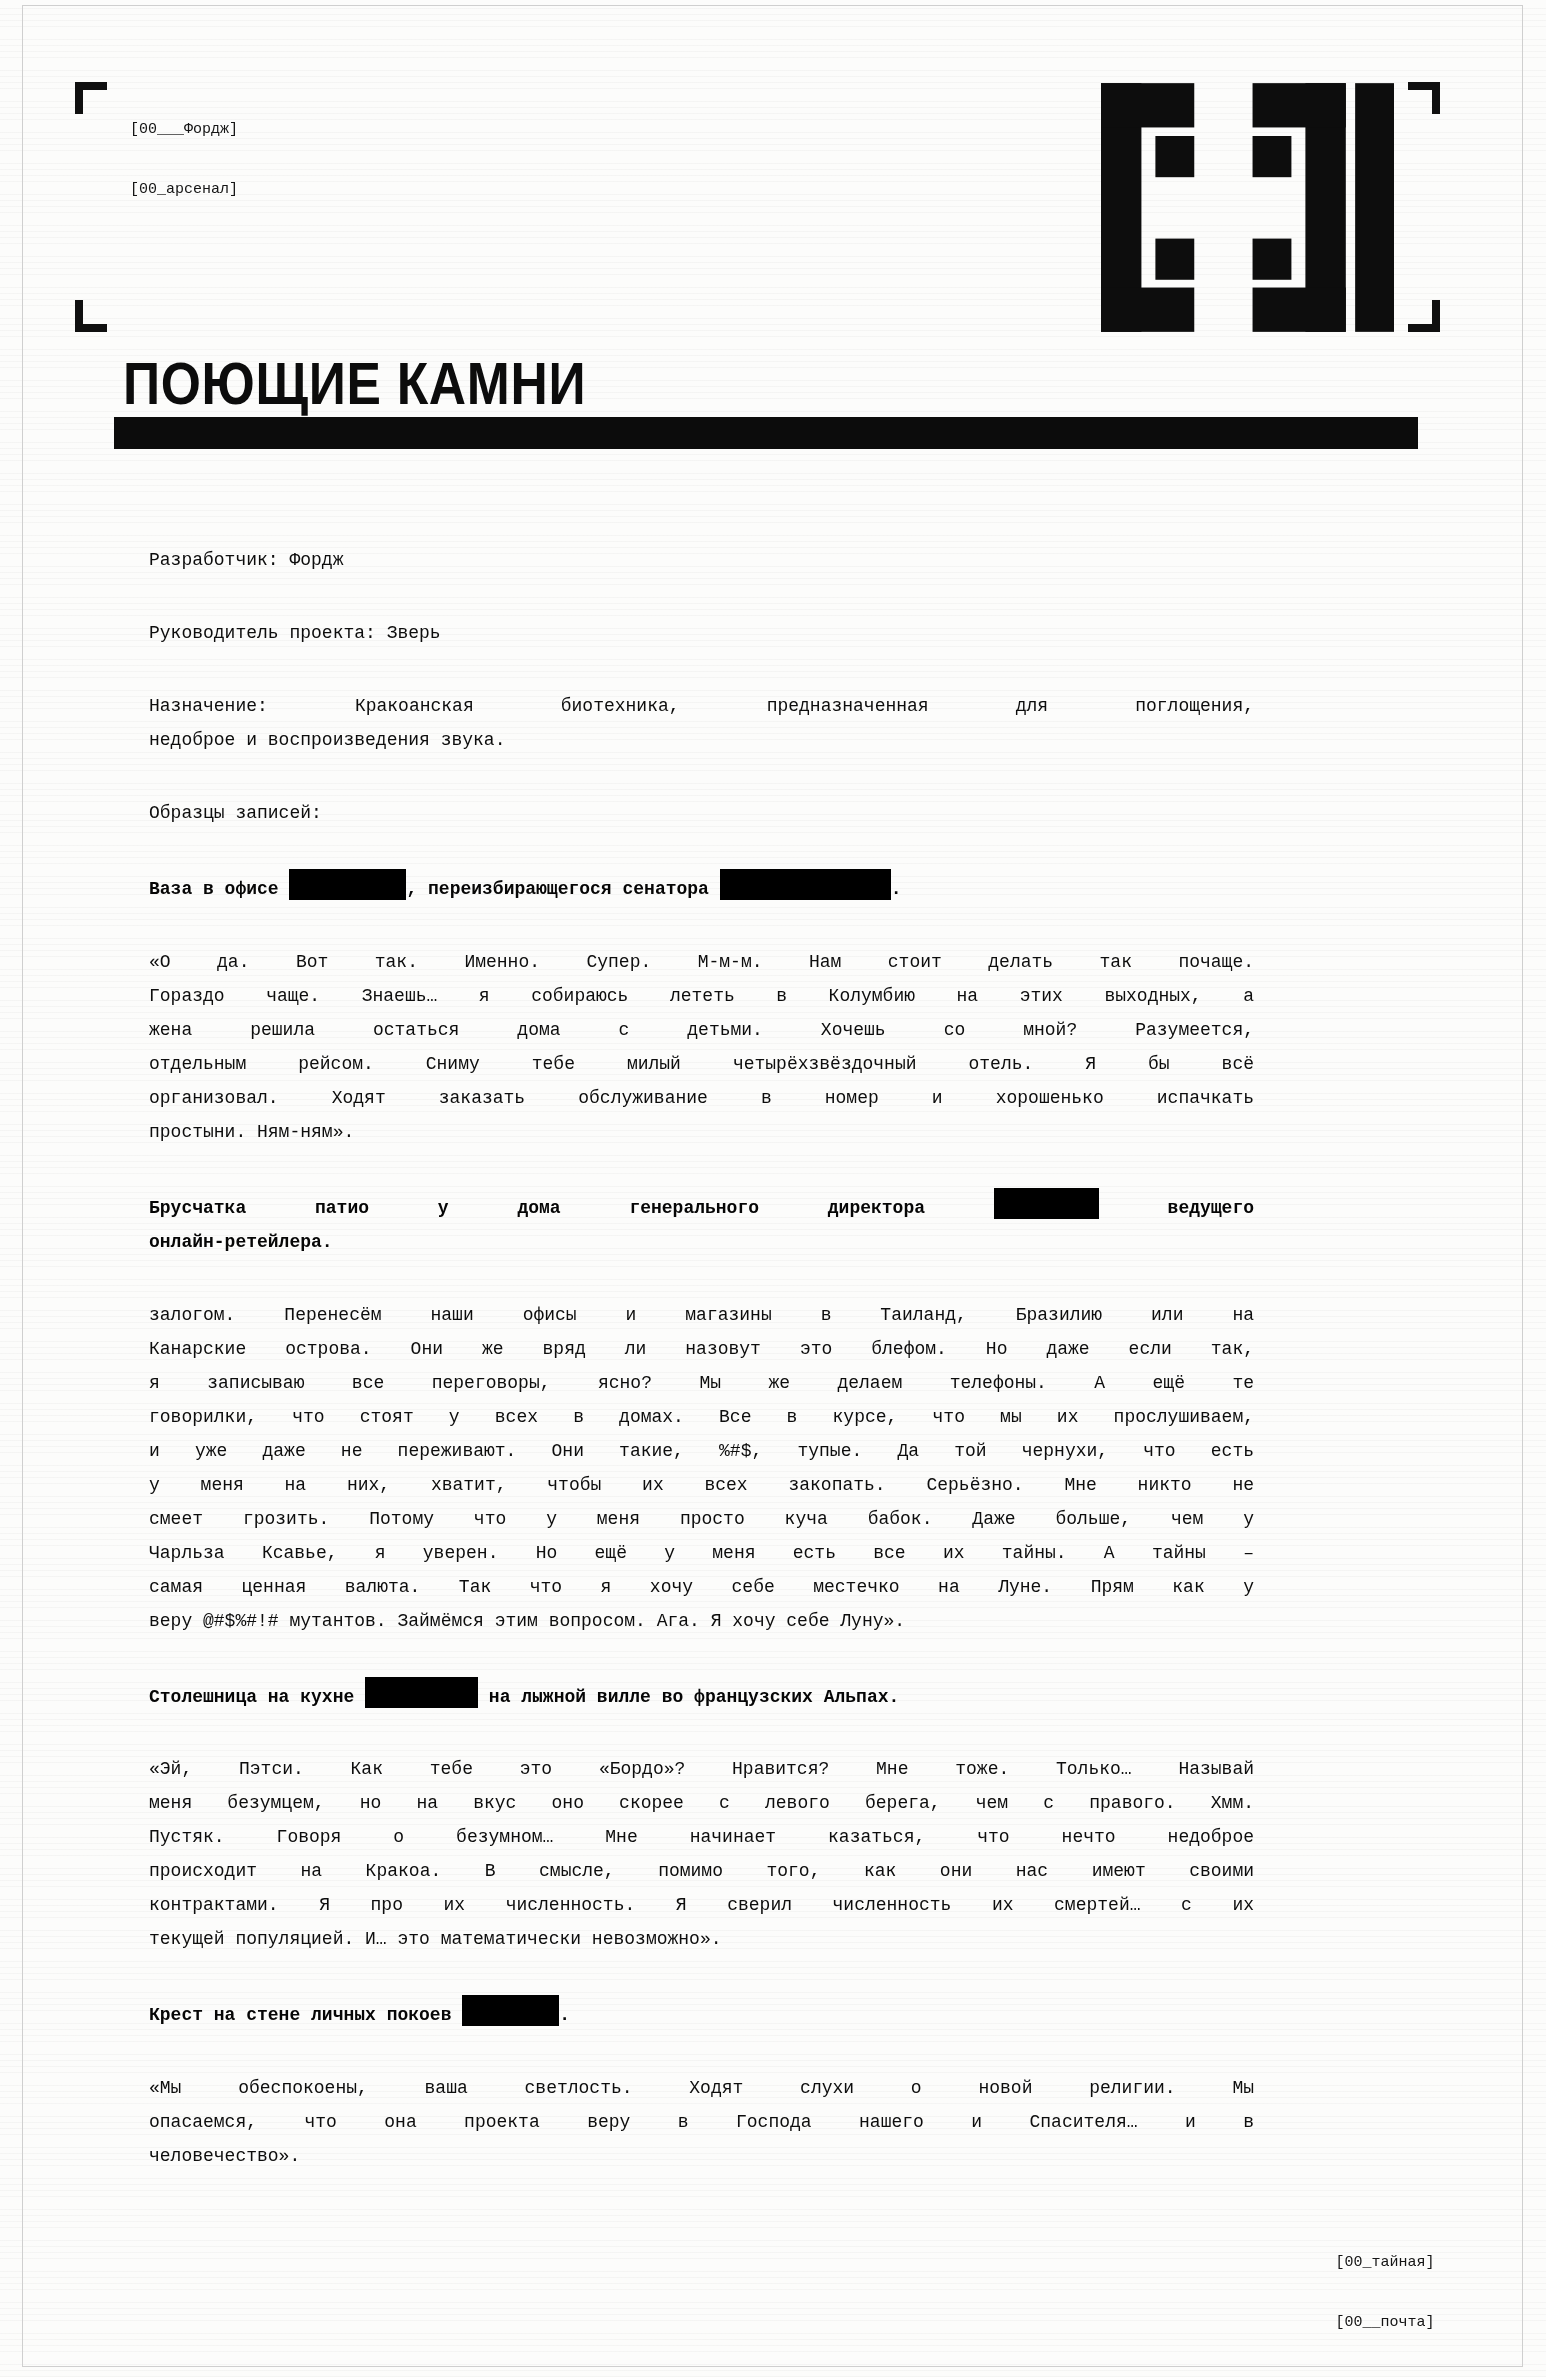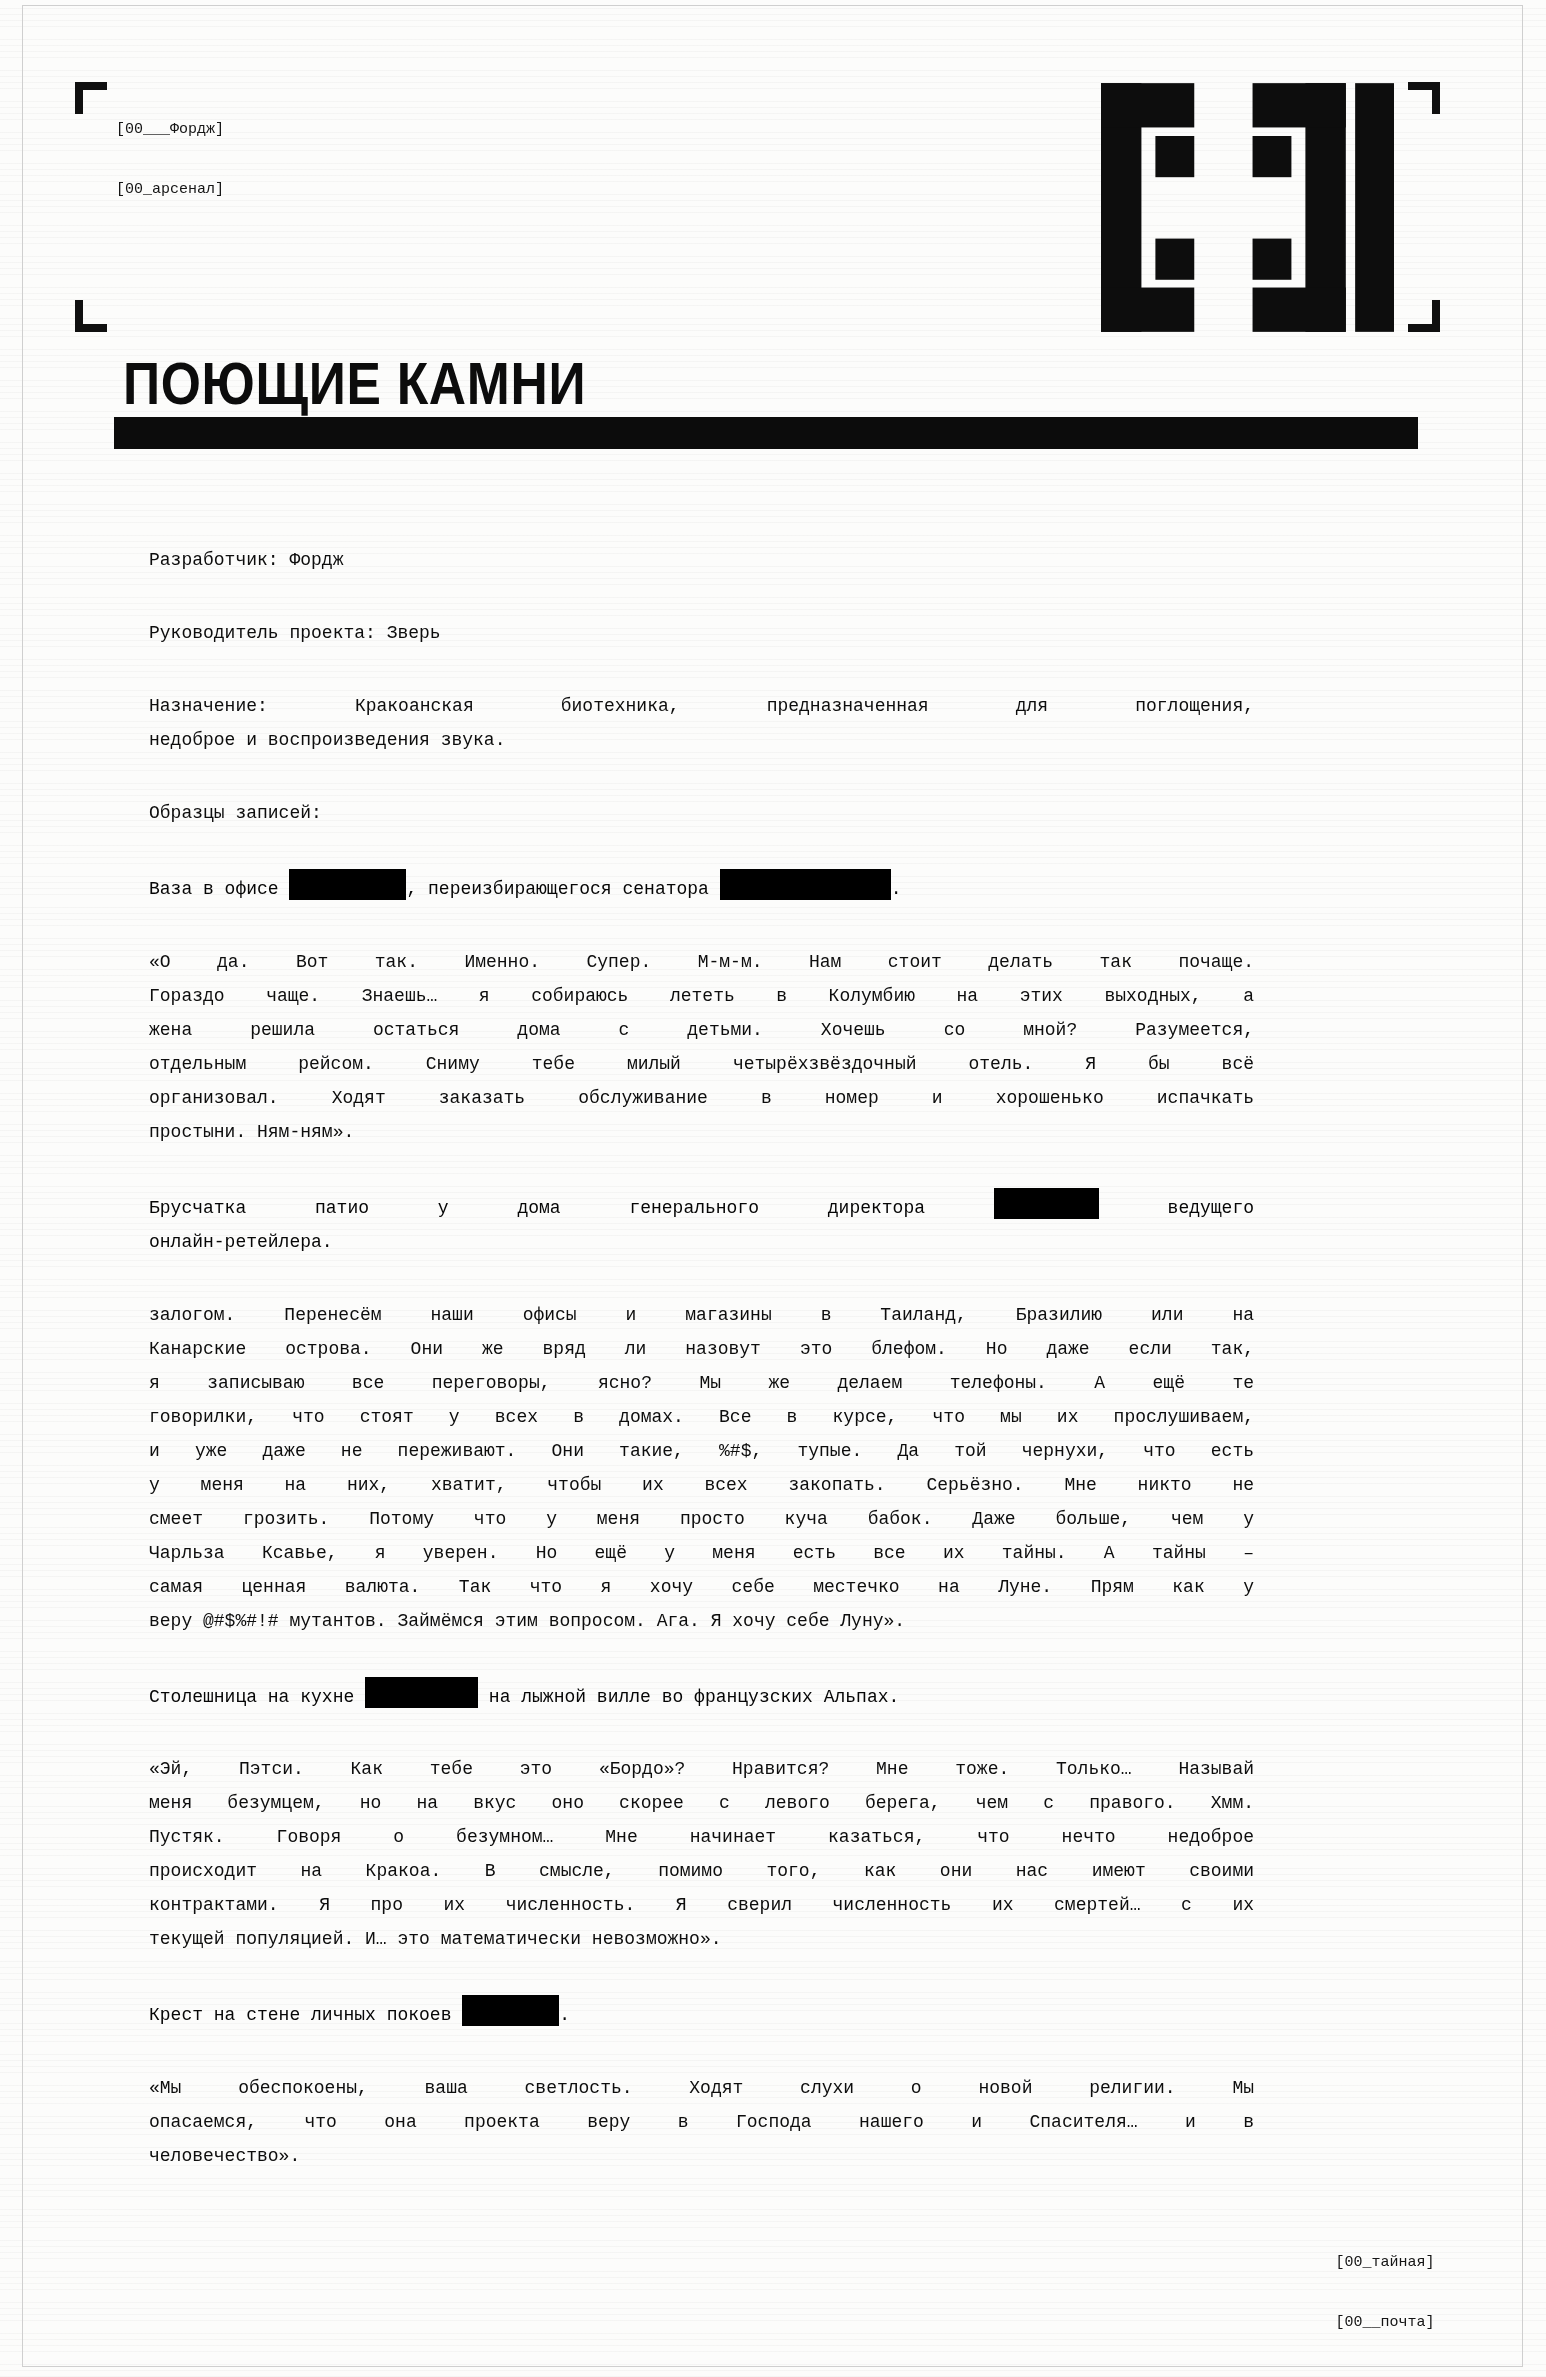--- a/index.html
+++ b/index.html
@@ -16,38 +16,38 @@
     position:absolute;left:22px;top:4.7px;width:1501px;height:2362px;
     border:0.8px solid #cfcfcf;box-sizing:border-box;pointer-events:none;
   }
   .corner{position:absolute;width:32px;height:32px;box-sizing:border-box}
   .c-tl{left:75px;top:82px;border-top:8.6px solid #101010;border-left:8.6px solid #101010}
   .c-bl{left:75px;top:300px;border-bottom:8.6px solid #101010;border-left:8.6px solid #101010}
   .c-tr{left:1408px;top:82px;border-top:8.6px solid #101010;border-right:8.6px solid #101010}
   .c-br{left:1408px;top:300px;border-bottom:8.6px solid #101010;border-right:8.6px solid #101010}
 
   .tags{position:absolute;font-size:15px;line-height:20px;color:#151515;white-space:pre}
-  .tags-top{left:116px;top:80px}
+  .tags-top{left:130px;top:80px}
   .tags-bottom{left:1332px;top:2213px;width:106px;text-align:center}
   .tags div{white-space:pre}
 
   .logo{position:absolute;left:1101px;top:83px}
 
   .title{
     position:absolute;left:123px;top:353px;
     font-family:"Liberation Sans", sans-serif;font-weight:bold;
     font-size:60px;line-height:62px;letter-spacing:0.8px;white-space:nowrap;
     transform:scaleX(.86);transform-origin:left top;color:#0c0c0c;
   }
   .title-bar{position:absolute;left:114px;top:417px;width:1304px;height:32px;background:#0c0c0c}
 
   .doc{position:absolute;left:149px;top:543px;width:1105px;font-size:18px;line-height:34px;color:#0d0d0d}
   .block{margin-bottom:39px}
   .block:last-child{margin-bottom:8px}
-  .block.bold{font-weight:normal;color:#060606}
+  .block.bold{font-weight:bold;color:#060606}
   .line{text-align:left}
   .line.just{text-align:justify;text-align-last:justify}
   .redact{display:inline-block;background:#000;height:31px;vertical-align:-6.2px}
 </style>
 </head>
 <body>
 
 <div class="scan-edge"></div>
 
 <div class="corner c-tl"></div>

